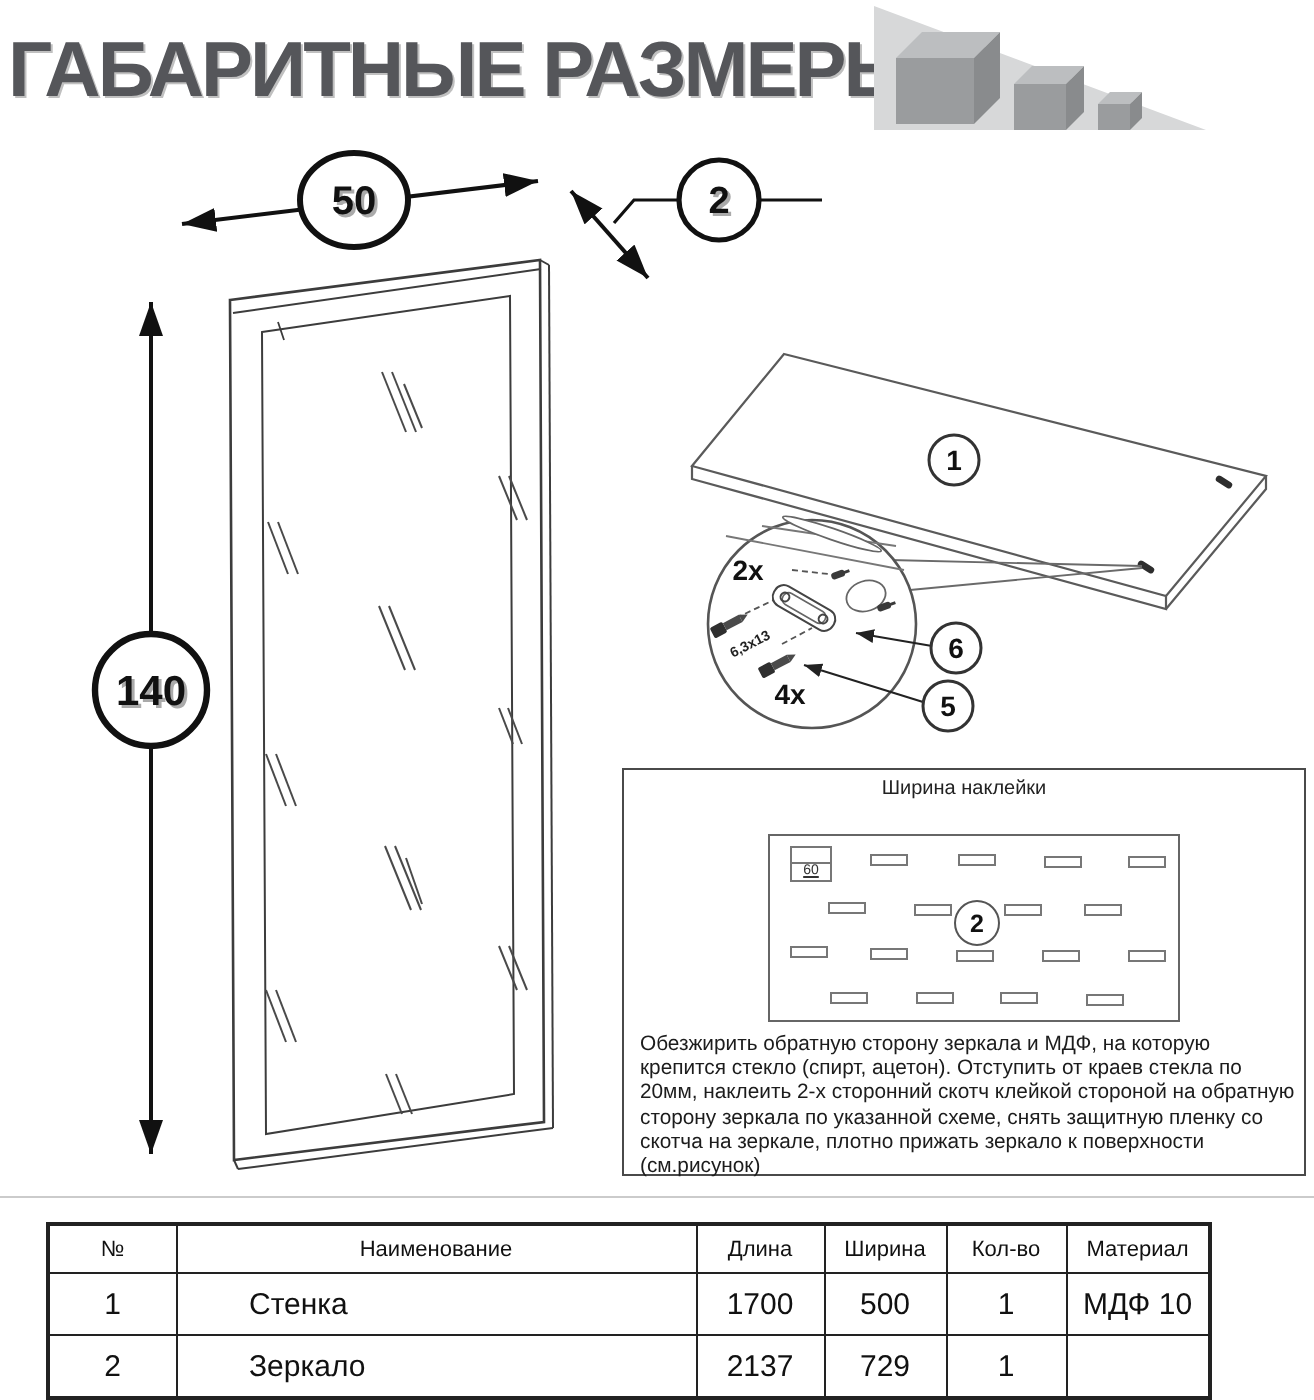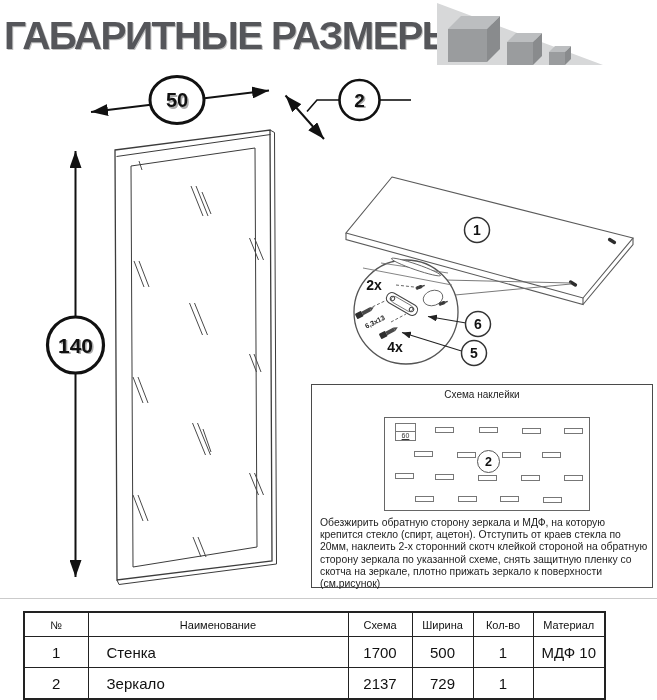--- a/index.html
+++ b/index.html
@@ -27,21 +27,21 @@
   .scheme-text{position:absolute;left:8px;top:132px;width:328px;font-size:10.4px;
                line-height:12.2px;color:#1c1c1c;}
 
   
   .parts{position:absolute;left:23px;top:611px;z-index:3;border-collapse:collapse;
          table-layout:fixed;width:581px;}
   .parts th,.parts td{border:1px solid #222;text-align:center;color:#111;overflow:hidden;white-space:nowrap;}
   .parts table,.parts{border:2px solid #222;}
   .parts th{height:21px;font-size:11px;font-weight:normal;}
   .parts td{height:28px;font-size:15px;}
-  .parts td.name{text-align:left;padding-left:18px;}
+  .parts td.name{text-align:left;padding-left:36px;}
 </style>
 </head>
 <body>
 
 <div class="stage">
 
   <div class="page-title">ГАБАРИТНЫЕ РАЗМЕРЫ</div>
 
   <svg class="layer" width="657" height="700" viewBox="0 0 657 700">
     <defs>
@@ -206,21 +206,21 @@
       <circle cx="478" cy="324" r="12.5" fill="#fff" stroke="#333" stroke-width="1.5"></circle>
       <text x="478" y="329" font-size="14" font-weight="bold" text-anchor="middle" fill="#111">6</text>
     </g>
     <g>
       <circle cx="474" cy="353" r="12.5" fill="#fff" stroke="#333" stroke-width="1.5"></circle>
       <text x="474" y="358" font-size="14" font-weight="bold" text-anchor="middle" fill="#111">5</text>
     </g>
   </svg>
 
   <div class="scheme-box">
-    <div class="scheme-head first">Схема наклейки</div>
+    <div class="scheme-head first">Ширина наклейки</div>
     <div class="scheme-diagram">
       <div class="tape60">
         <div class="tape60-strip"></div>
         <div class="tape60-label">60</div>
       </div>
       <div class="circ2">2</div>
     <div class="strip" style="left: 50px; top: 9px; width: 19px; height: 6px;"></div>
         <div class="strip" style="left: 94px; top: 9px; width: 19px; height: 6px;"></div>
         <div class="strip" style="left: 137px; top: 10px; width: 19px; height: 6px;"></div>
         <div class="strip" style="left: 179px; top: 10px; width: 19px; height: 6px;"></div>
@@ -247,21 +247,21 @@
         <col style="width:260px">
         <col style="width:64px">
       <col style="width:61px">
         <col style="width:60px">
         <col style="width:72px">
     </colgroup>
     <thead>
       <tr>
         <th>№</th>
         <th>Наименование</th>
-        <th>Схема</th>
+        <th>Длина</th>
         <th>Ширина</th>
         <th>Кол-во</th>
         <th>Материал</th>
       </tr>
     </thead>
     <tbody>
         <tr>
           <td>1</td>
           <td class="name">Стенка</td>
           <td>1700</td>

